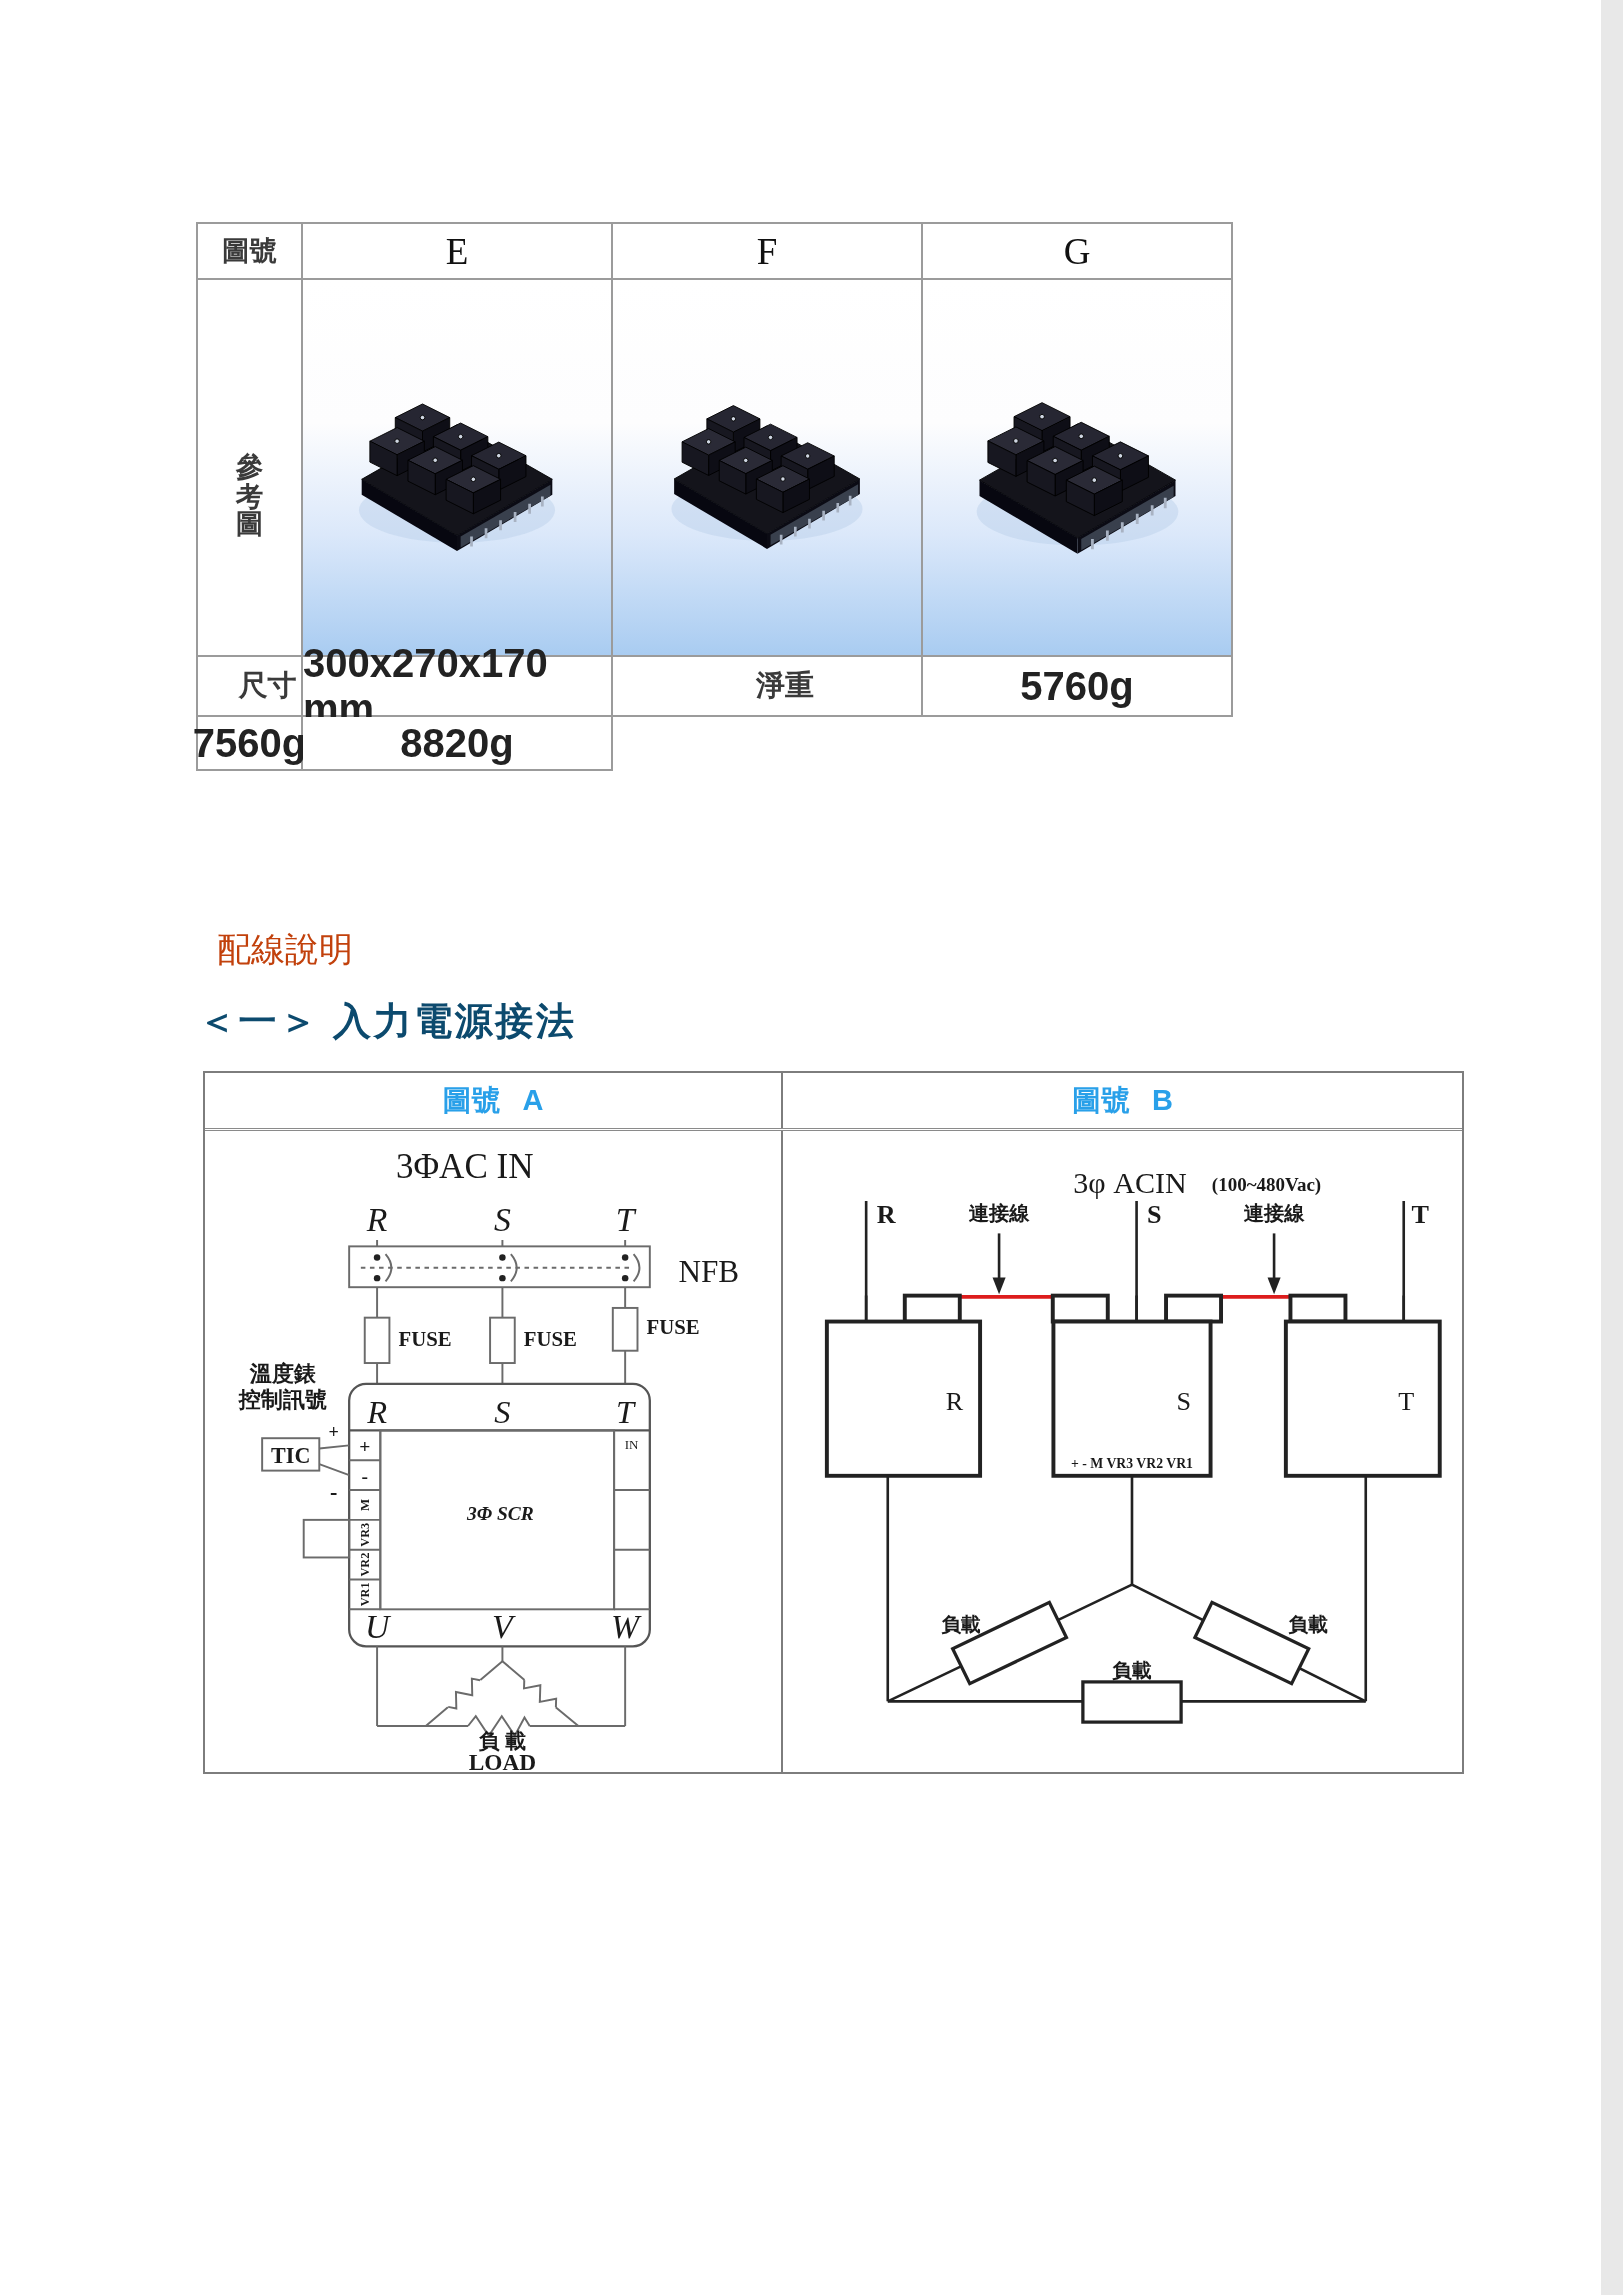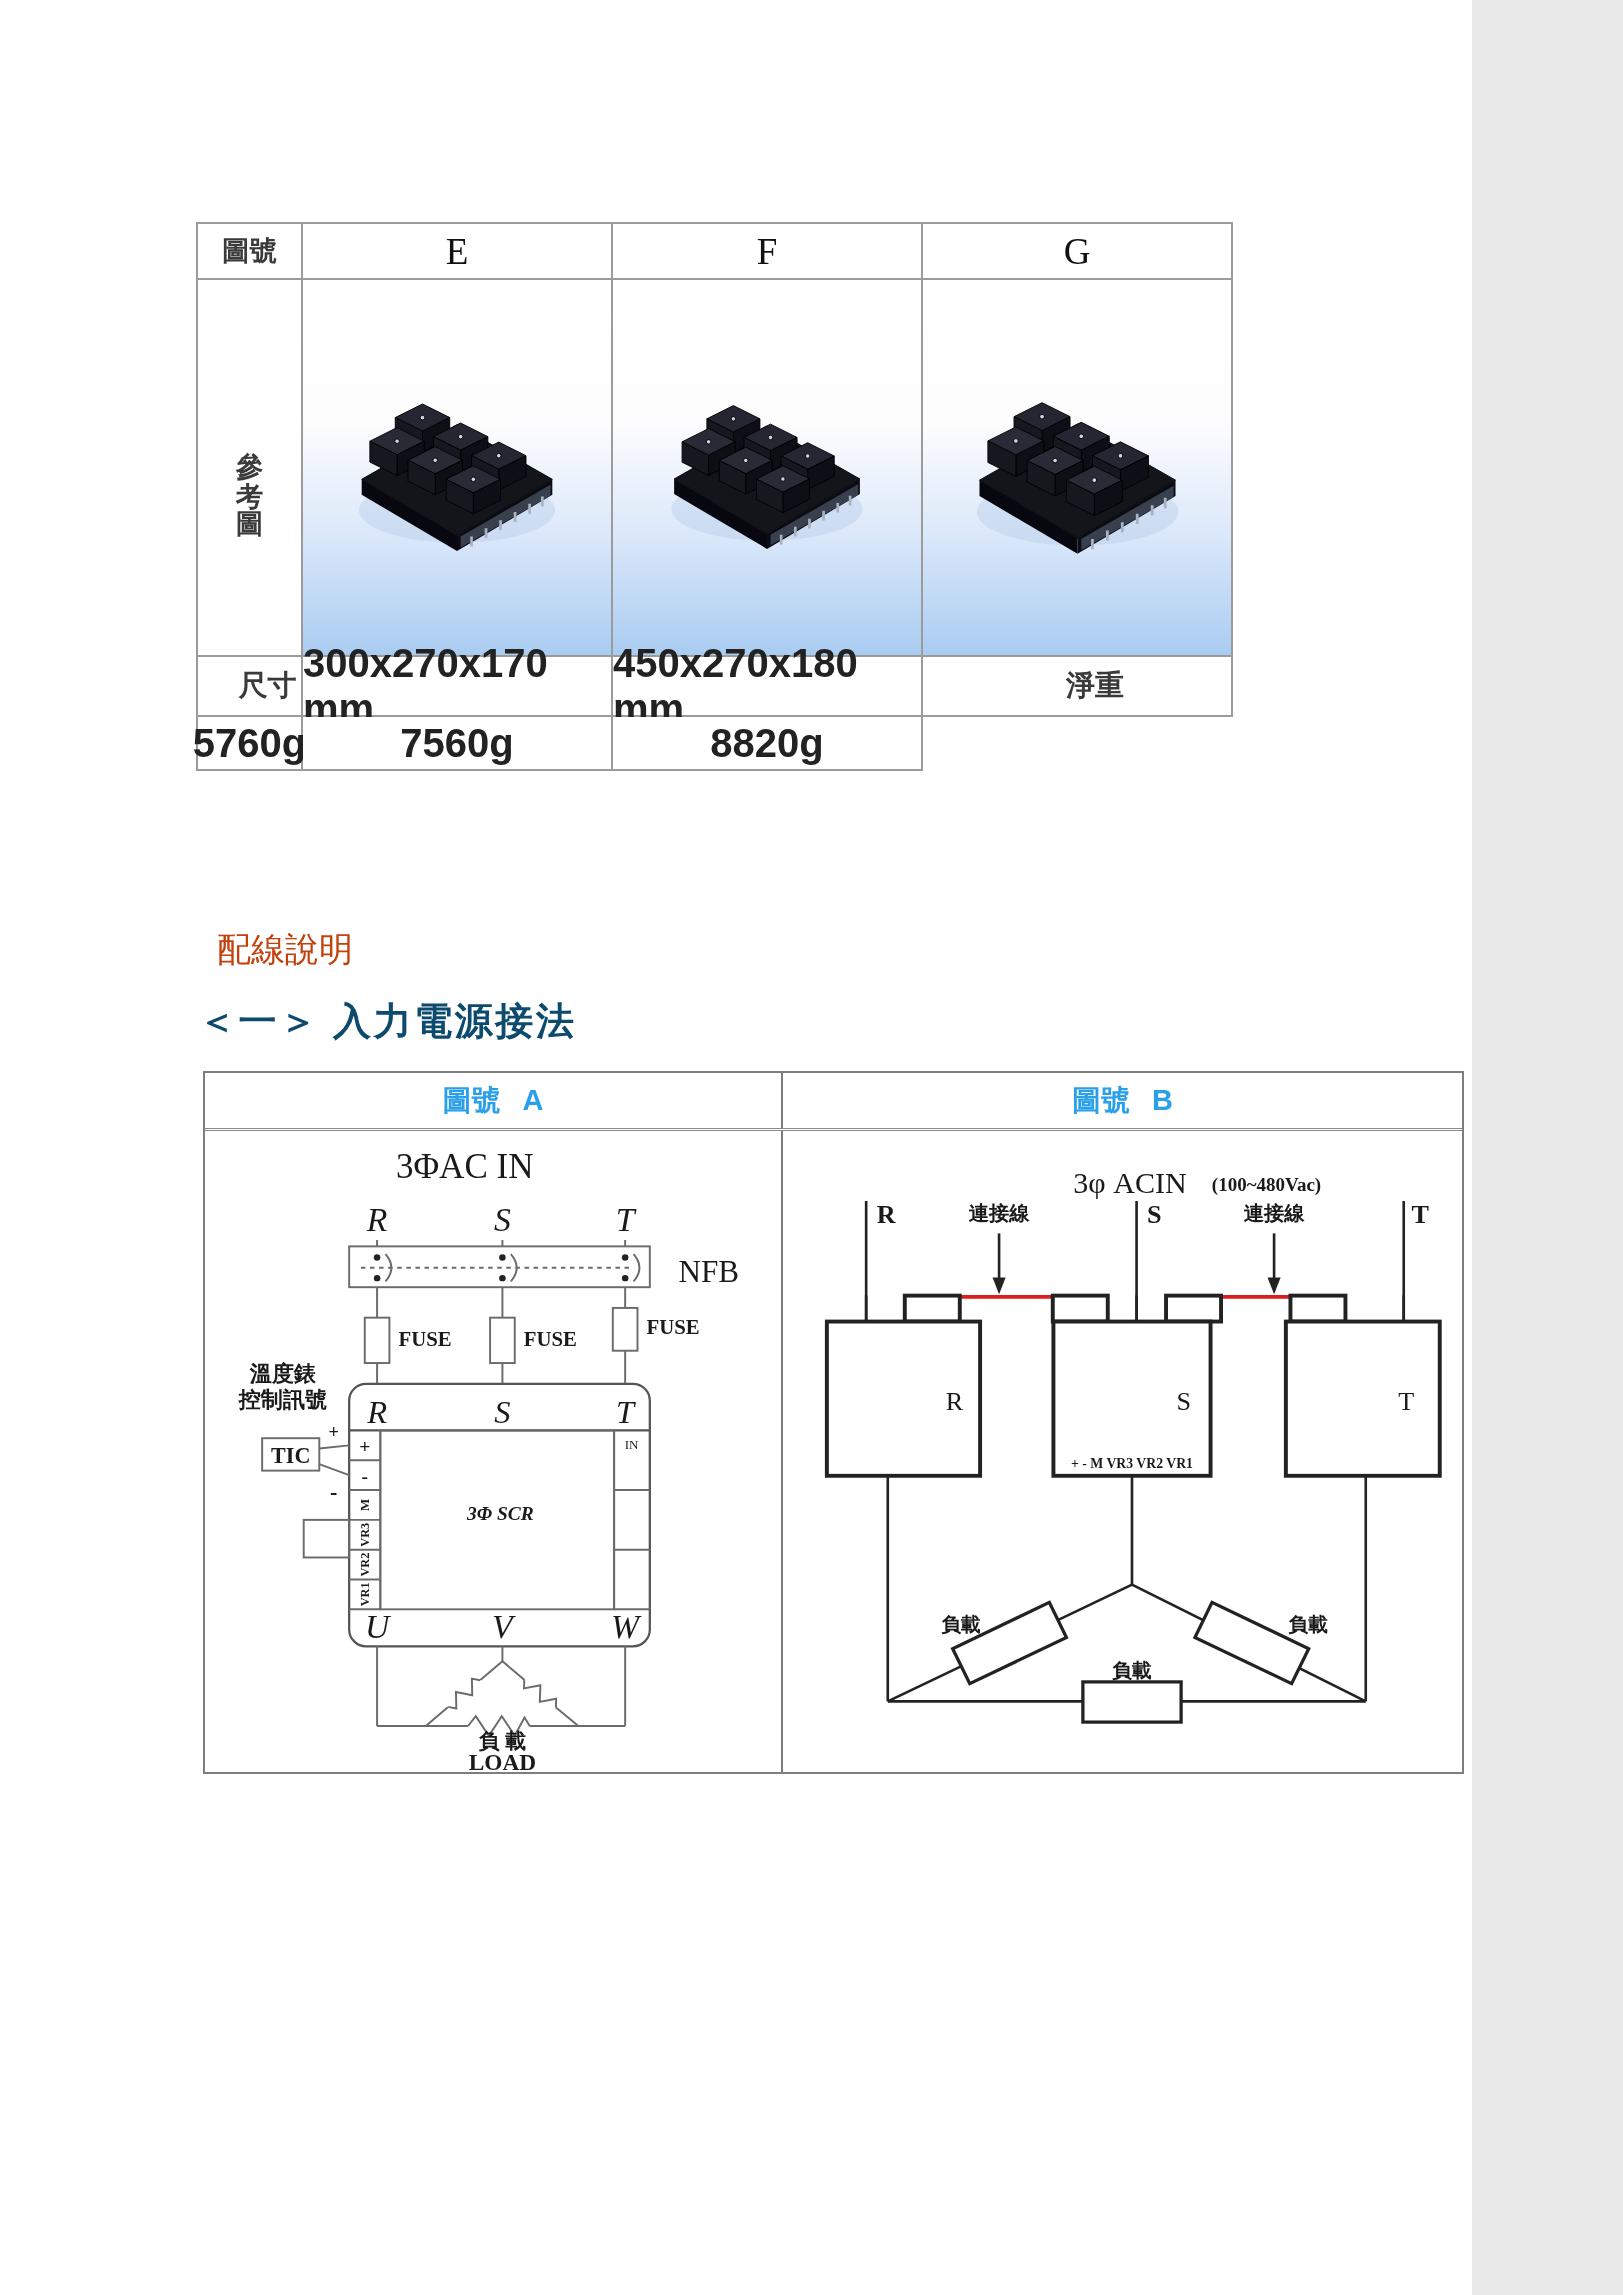--- a/index.html
+++ b/index.html
@@ -1,16 +1,16 @@
 <!DOCTYPE html>
 <html style="font-size:10.5px"><head>
 <meta charset="utf-8">
 <style>
   html,body{margin:0;padding:0;background:#e8e8e8;}
-  .page{position:relative;width:1472px;height:2295px;background:#ffffff;overflow:hidden;
+  .page{position:relative;width:1601px;height:2295px;background:#ffffff;overflow:hidden;
         font-family:"Liberation Sans",sans-serif;}
   
   .pt{position:absolute;left:196px;top:222px;display:grid;
       grid-template-columns:105px 310px 310px 310px;
       grid-template-rows:56px 377px 60px 54px;
       border-top:2px solid #9b9b9b;border-left:2px solid #9b9b9b;}
   .pt-cell{border-right:2px solid #9b9b9b;border-bottom:2px solid #9b9b9b;
       display:flex;align-items:center;justify-content:center;box-sizing:border-box;background:#fff;}
   .pt-corner{font-size:27.5px;font-weight:bold;color:#3a3a3a;}
   .pt-letter{font-family:"Liberation Serif",serif;font-size:37px;color:#111;}
@@ -71,21 +71,20 @@
         </svg>
     </div>
     <div class="pt-cell photo">
       <svg width="243" height="196" viewBox="0 0 260 210">
           <use href="#device"></use>
         </svg>
     </div>
 
     <div class="pt-cell pt-rowhead">尺寸</div>
     <div class="pt-cell pt-val">300x270x170 mm</div>
-    <div class="pt-cell pt-val">450x270x180 mm</div>
 
     <div class="pt-cell pt-rowhead">淨重</div>
     <div class="pt-cell pt-val">5760g</div>
     <div class="pt-cell pt-val">7560g</div>
     <div class="pt-cell pt-val">8820g</div>
   </div>
 
   <div class="sec-title">配線說明</div>
   <div class="blue-head" id="blueHead" style="color: #0c4a6e;">＜一＞ 入力電源接法</div>
 

